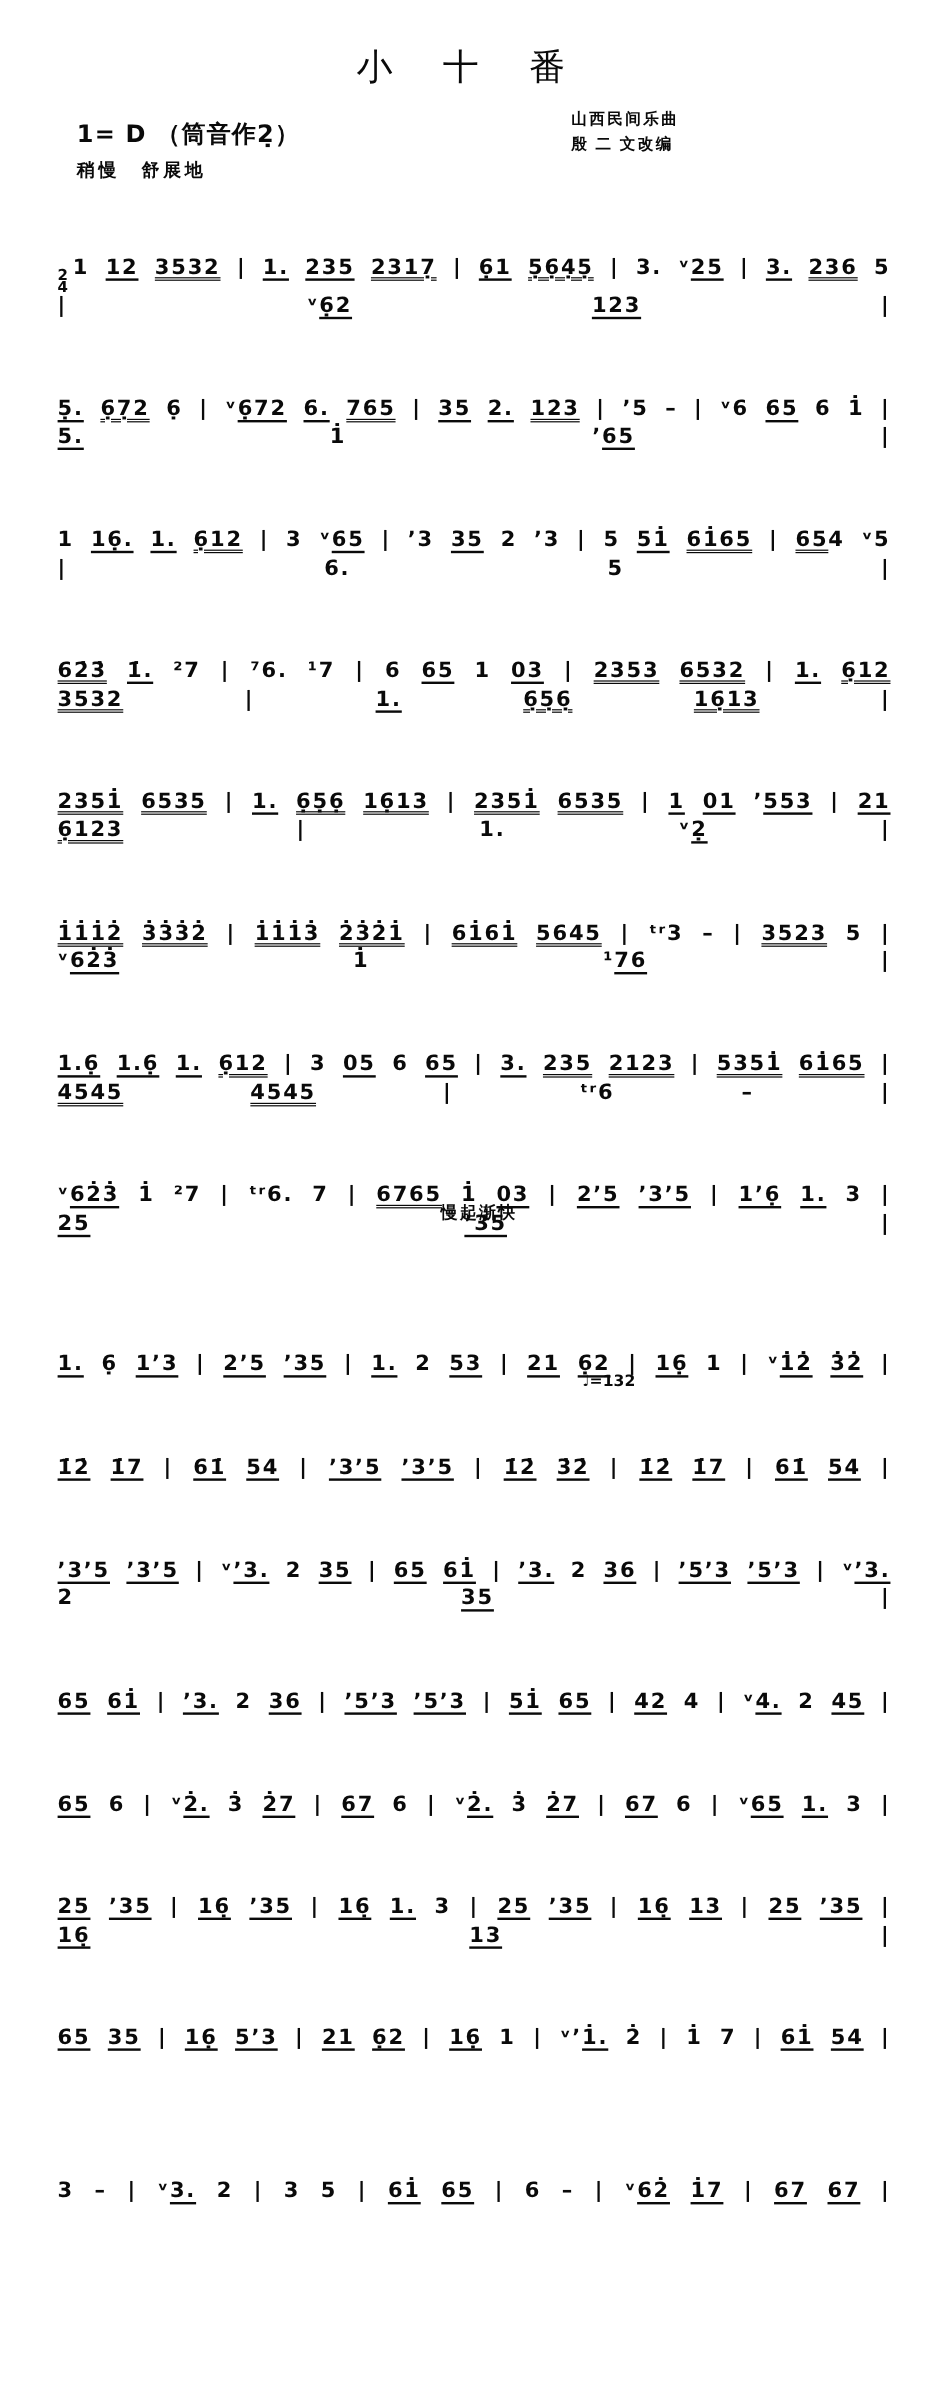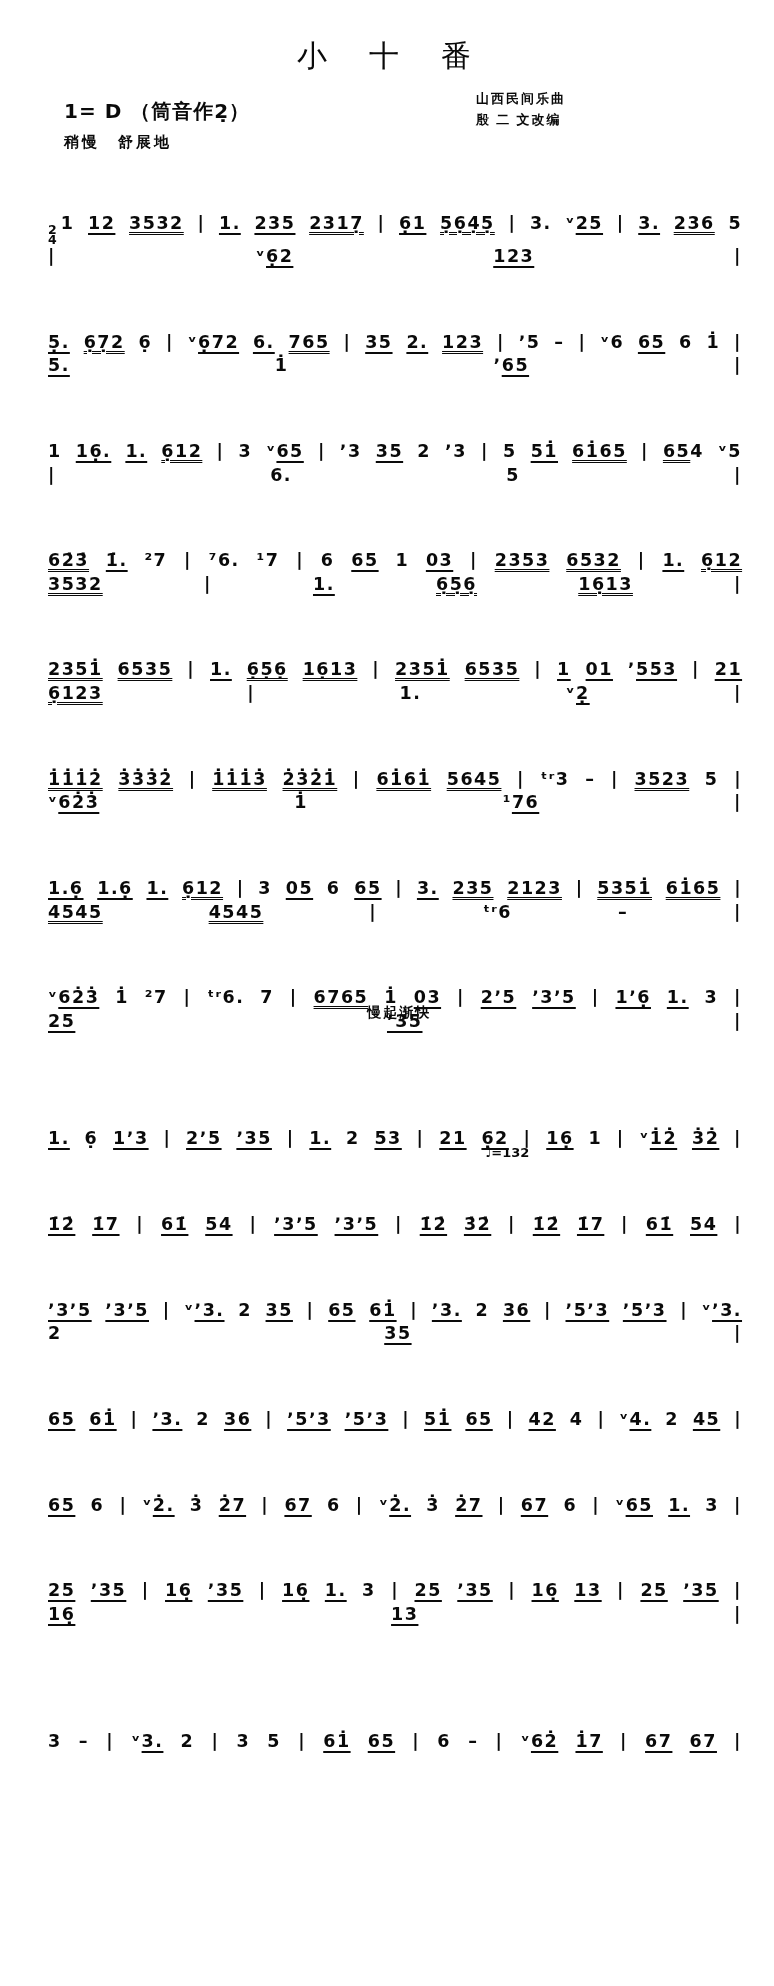--- a/index.html
+++ b/index.html
@@ -85,16 +85,17 @@
   <div class="sysline"><span><span class="u1">1̇2̇</span> <span class="u1">1̇7</span> | <span class="u1">61̇</span> <span class="u1">54</span> | <span class="u1">ʼ3ʼ5</span> <span class="u1">ʼ3ʼ5</span> | <span class="u1">1̇2̇</span> <span class="u1">3̇2̇</span> | <span class="u1">1̇2̇</span> <span class="u1">1̇7</span> | <span class="u1">61̇</span> <span class="u1">54</span> |</span></div>
 
   <div class="sysline"><span><span class="u1">ʼ3ʼ5</span> <span class="u1">ʼ3ʼ5</span> | ᵛ<span class="u1">ʼ3.</span> 2 <span class="u1">35</span> | <span class="u1">65</span> <span class="u1">61̇</span> | <span class="u1">ʼ3.</span> 2 <span class="u1">36</span> | <span class="u1">ʼ5ʼ3</span> <span class="u1">ʼ5ʼ3</span> | ᵛ<span class="u1">ʼ3.</span> 2 <span class="u1">35</span> |</span></div>
 
   <div class="sysline"><span><span class="u1">65</span> <span class="u1">61̇</span> | <span class="u1">ʼ3.</span> 2 <span class="u1">36</span> | <span class="u1">ʼ5ʼ3</span> <span class="u1">ʼ5ʼ3</span> | <span class="u1">51̇</span> <span class="u1">65</span> | <span class="u1">42</span> 4 | ᵛ<span class="u1">4.</span> 2 <span class="u1">45</span> |</span></div>
 
   <div class="sysline"><span><span class="u1">65</span> 6 | ᵛ<span class="u1">2̇.</span> 3̇ <span class="u1">2̇7</span> | <span class="u1">67</span> 6 | ᵛ<span class="u1">2̇.</span> 3̇ <span class="u1">2̇7</span> | <span class="u1">67</span> 6 | ᵛ<span class="u1">65</span> <span class="u1">1.</span> 3 |</span></div>
 
   <div class="sysline"><span><span class="u1">25</span> <span class="u1">ʼ35</span> | <span class="u1">16̣</span> <span class="u1">ʼ35</span> | <span class="u1">16̣</span> <span class="u1">1.</span> 3 | <span class="u1">25</span> <span class="u1">ʼ35</span> | <span class="u1">16̣</span> <span class="u1">13</span> | <span class="u1">25</span> <span class="u1">ʼ35</span> | <span class="u1">16̣</span> <span class="u1">13</span> |</span></div>
 
+  <div class="sysline"><span><span class="u1">65</span> <span class="u1">35</span> | <span class="u1">16̣</span> <span class="u1">5ʼ3</span> | <span class="u1">21</span> <span class="u1">6̣2</span> | <span class="u1">16̣</span> 1 | ᵛʼ<span class="u1">1̇.</span> 2̇ | 1̇ 7 | <span class="u1">61̇</span> <span class="u1">54</span> |</span></div>
 
   <div class="sysline gap-xl"><span>3 – | ᵛ<span class="u1">3.</span> 2 | 3 5 | <span class="u1">61̇</span> <span class="u1">65</span> | 6 – | ᵛ<span class="u1">62̇</span> <span class="u1">1̇7</span> | <span class="u1">67</span> <span class="u1">67</span> |</span></div>
 
 </div>
 
 </body></html>

